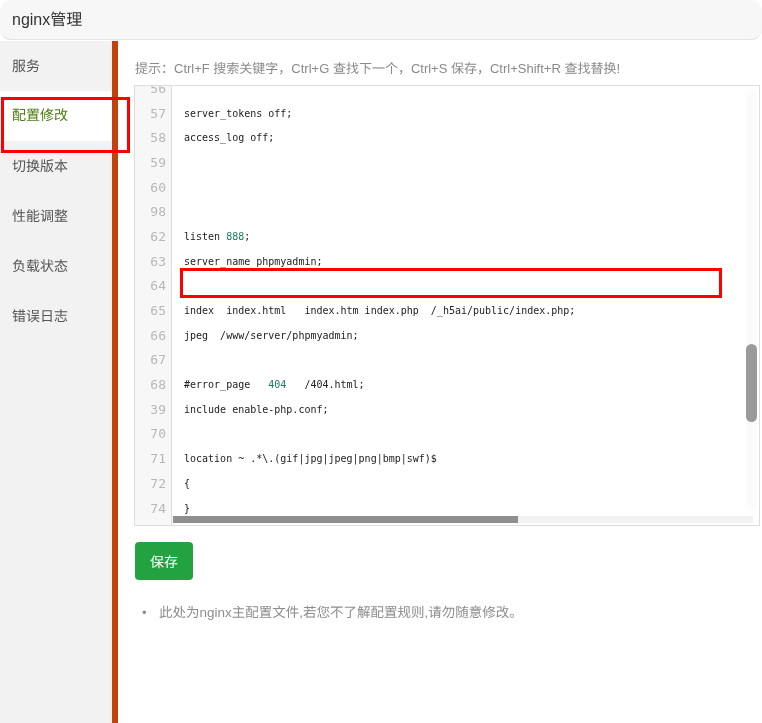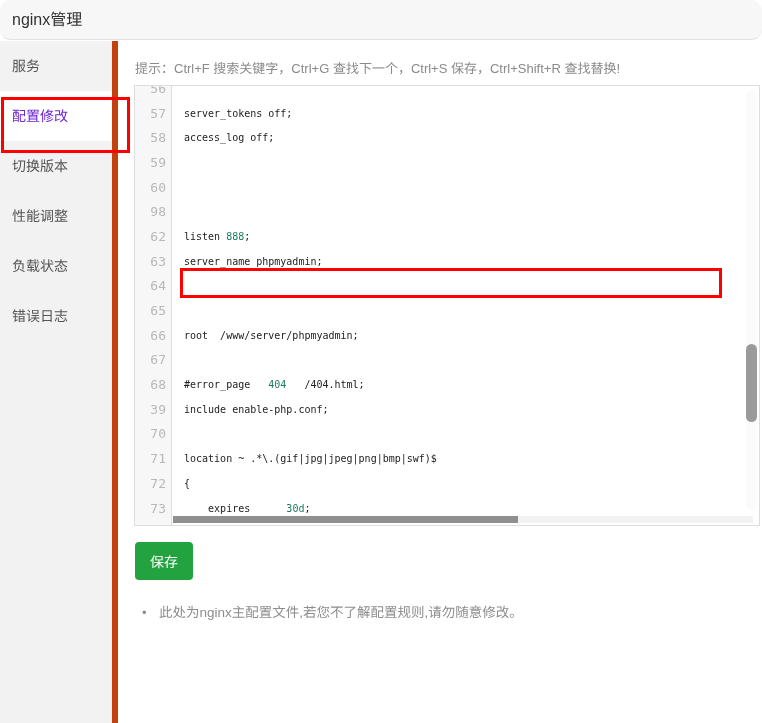--- a/index.html
+++ b/index.html
@@ -54,21 +54,22 @@
     line-height: 50px;
     padding-left: 12px;
     font-size: 14px;
     color: #555555;
     white-space: nowrap;
     cursor: pointer;
     background: transparent;
   }
   .sidebar-item.active {
     background: #ffffff;
-    color: #6d28d9;
+    color: #4d7c0f;
+    font-family: Liberation Mono, monospace;
   }
 
   
   .annot {
     position: absolute;
     border: 3px solid #ff0000;
     pointer-events: none;
     background: transparent;
     z-index: 50;
   }
@@ -285,24 +286,25 @@
           <div class="code-row">
             <div class="lineno">63</div>
             <div class="codetext">server_name phpmyadmin;</div>
           </div>
           <div class="code-row">
             <div class="lineno">64</div>
             <div class="codetext"></div>
           </div>
           <div class="code-row">
             <div class="lineno">65</div>
+            <div class="codetext">index  index.html   index.htm index.php  /_h5ai/public/index.php;</div>
           </div>
           <div class="code-row">
             <div class="lineno">66</div>
-            <div class="codetext">root  /www/server/phpmyadmin;</div>
+            <div class="codetext">jpeg  /www/server/phpmyadmin;</div>
           </div>
           <div class="code-row">
             <div class="lineno">67</div>
             <div class="codetext"></div>
           </div>
           <div class="code-row">
             <div class="lineno">68</div>
             <div class="codetext">#error_page   <span class="num">404</span>   /404.html;</div>
           </div>
           <div class="code-row">
@@ -313,24 +315,20 @@
             <div class="lineno">70</div>
             <div class="codetext"></div>
           </div>
           <div class="code-row">
             <div class="lineno">71</div>
             <div class="codetext">location ~ .*\.(gif|jpg|jpeg|png|bmp|swf)$</div>
           </div>
           <div class="code-row">
             <div class="lineno">72</div>
             <div class="codetext">{</div>
-          </div>
-          <div class="code-row">
-            <div class="lineno">73</div>
-            <div class="codetext">    expires      <span class="num">30d</span>;</div>
           </div>
           <div class="code-row">
             <div class="lineno">74</div>
             <div class="codetext">}</div>
           </div>
         </div>
 
       <div class="vscroll-track"></div>
       <div class="vscroll-thumb"></div>
       <div class="hscroll-track"></div>

